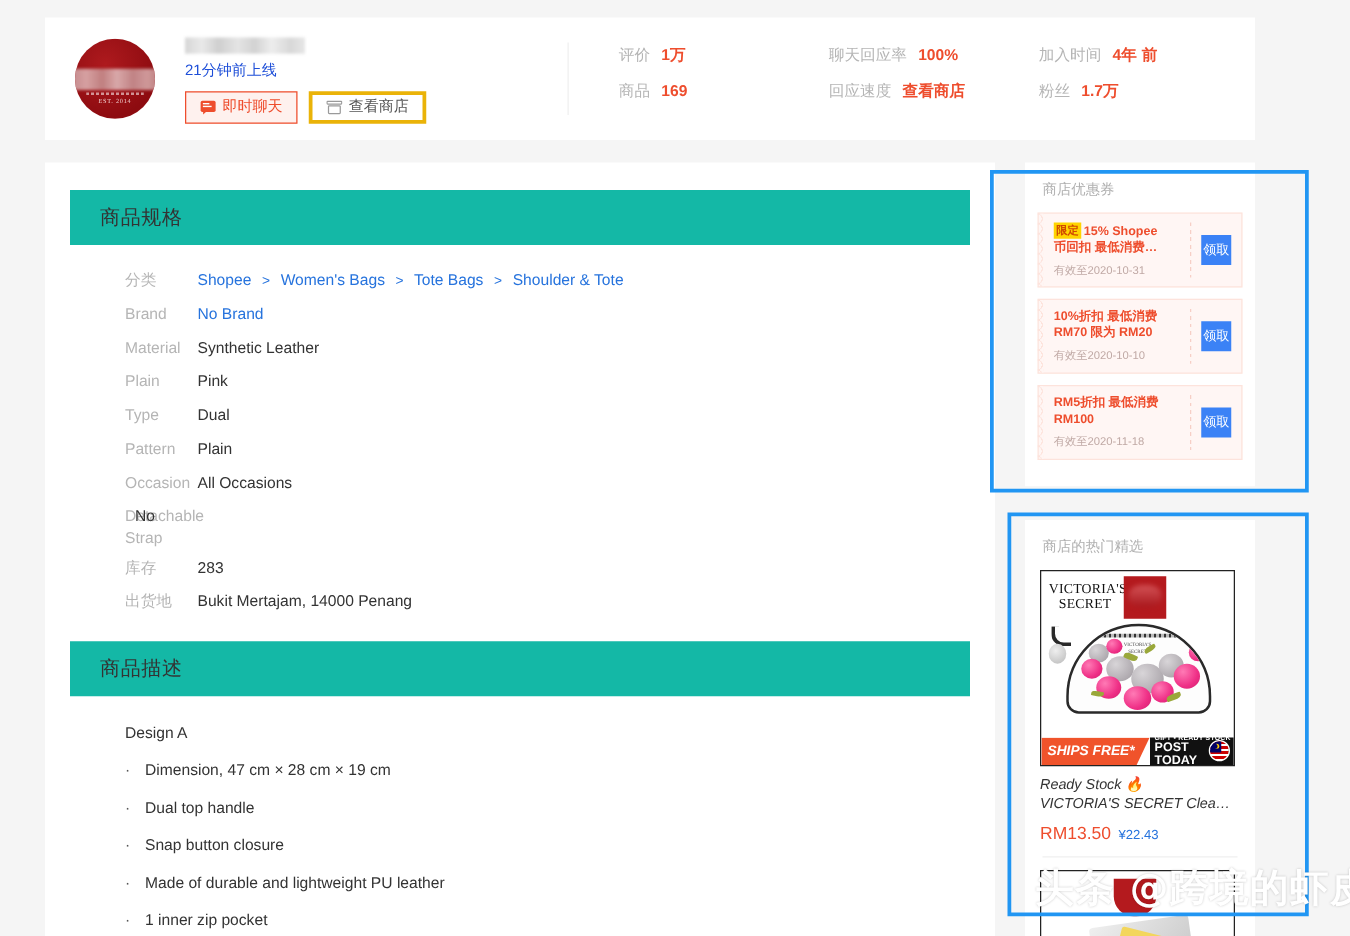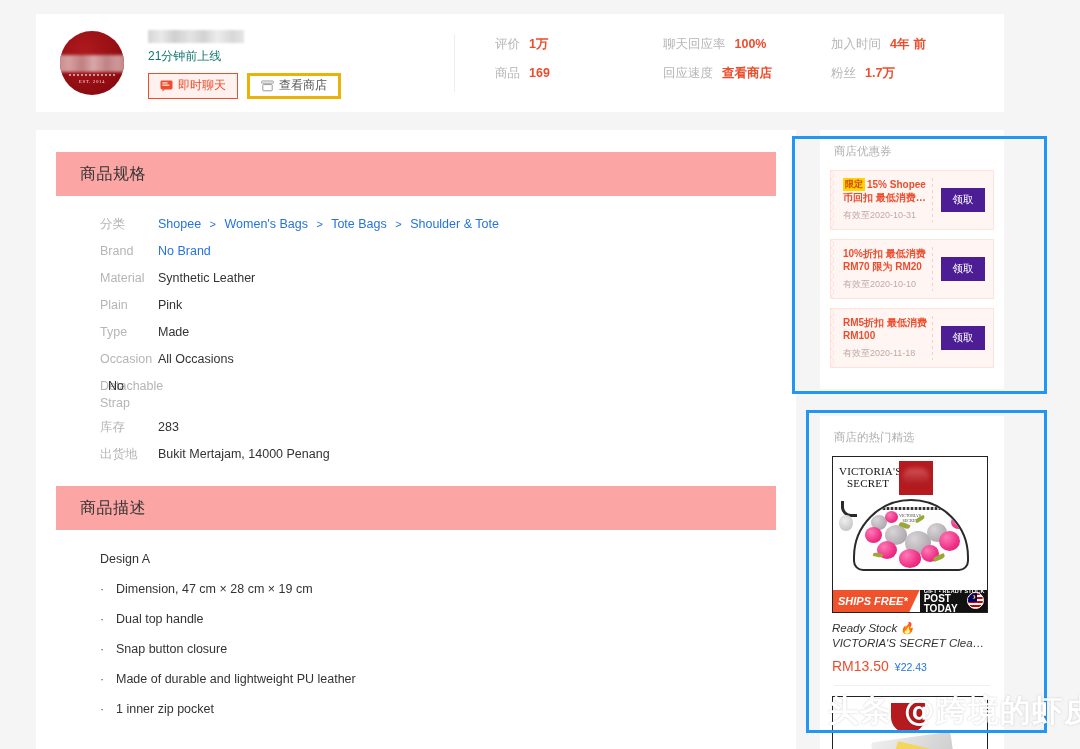--- a/index.html
+++ b/index.html
@@ -42,21 +42,21 @@
     font-size: 5px; letter-spacing: .6px; color: #f2d2d3;
     margin-bottom: 11px; font-family: "Liberation Serif", serif;
   }
 
   .shop-info { width: 300px; padding-top: 2px; }
   .shop-name-blur {
     width: 96px; height: 13px; margin-bottom: 5px;
     background: linear-gradient(90deg,#d6d6d6 0%, #e9e9e9 14%, #cfcfcf 28%, #e4e4e4 44%, #d2d2d2 58%, #ededed 72%, #d8d8d8 88%, #e6e6e6 100%);
     filter: blur(1.2px);
   }
-  .shop-status { font-size: 12px; color: #0f766e; margin-bottom: 8px; }
+  .shop-status { font-size: 12px; color: #1d4ed8; margin-bottom: 8px; }
   .shop-btns { display: flex; gap: 9px; }
   .btn {
     height: 26px; display: inline-flex; align-items: center; gap: 5px;
     padding: 0 11px; font-size: 12px; cursor: pointer; white-space: nowrap;
   }
   .btn-chat {
     border: 1px solid #ee4d2d; color: #ee4d2d; background: #fef1ee;
   }
   .btn-shop {
     border: 3px solid #eab308; color: #555; background: #fff;
@@ -78,21 +78,21 @@
   .stat-suffix { color: #ee4d2d; font-weight: bold; margin-left: 4px; }
 
   
   .main-panel {
     position: absolute; left: 36px; top: 130px;
     width: 760px; height: 619px;
     background: #ffffff;
   }
   .sec-head {
     margin: 22px 20px 0 20px; height: 44px;
-    background: #fca5a5; display: flex; align-items: center;
+    background: #14b8a6; display: flex; align-items: center;
     padding-left: 24px;
     font-size: 16px; color: #333; letter-spacing: .5px;
   }
   .spec-body { padding: 20px 0 0 0; }
   .spec-row { display: flex; margin-bottom: 7px; min-height: 20px; }
   .spec-key {
     width: 122px; padding-left: 64px; font-size: 12.5px; color: #b5b5b5; line-height: 17px;
   }
   .spec-val { font-size: 12.5px; color: #333; line-height: 17px; }
   .spec-val.link { color: #2673dd; }
@@ -130,22 +130,22 @@
     display: inline-block; background: #ffd400; color: #d04800;
     font-size: 9px; font-weight: bold; padding: 0 2px; margin-right: 2px;
     vertical-align: 1px;
   }
   .coupon .cdate { font-size: 9px; color: #c0a9a5; margin-top: 5px; }
   .coupon .cdash {
     width: 1px; align-self: stretch; margin: 7px 0;
     background: repeating-linear-gradient(180deg,#f6cfc6 0 3px, transparent 3px 6px);
   }
   .coupon .cbtn {
-    width: 44px; height: 24px; margin: 0 8px;
-    background: #4c1d95; color: #fff; font-size: 10.5px;
+    width: 24px; height: 24px; margin: 0 8px;
+    background: #3b82f6; color: #fff; font-size: 10.5px;
     display: flex; align-items: center; justify-content: center; cursor: pointer;
   }
 
   
   .side-hot { width: 184px; background: #fff; padding: 14px 10px 0 10px; }
   .hot-card { width: 164px; }
   .hot-img {
     position: relative; width: 156px; height: 157px; margin-left: 2px;
     border: 1px solid #222; background: #fff; overflow: hidden;
   }
@@ -370,21 +370,25 @@
       <div class="spec-row">
         <div class="spec-key">Material</div>
         <div class="spec-val">Synthetic Leather</div>
       </div>
       <div class="spec-row">
         <div class="spec-key">Plain</div>
         <div class="spec-val">Pink</div>
       </div>
       <div class="spec-row">
         <div class="spec-key">Type</div>
-        <div class="spec-val">Made</div>
+        <div class="spec-val">Dual</div>
+      </div>
+      <div class="spec-row">
+        <div class="spec-key">Pattern</div>
+        <div class="spec-val">Plain</div>
       </div>
       <div class="spec-row">
         <div class="spec-key">Occasion</div>
         <div class="spec-val">All Occasions</div>
       </div>
       <div class="spec-row">
         <div class="spec-key" style="max-width:72px;">Detachable Strap</div>
         <div class="spec-val">No</div>
       </div>
       <div class="spec-row">

